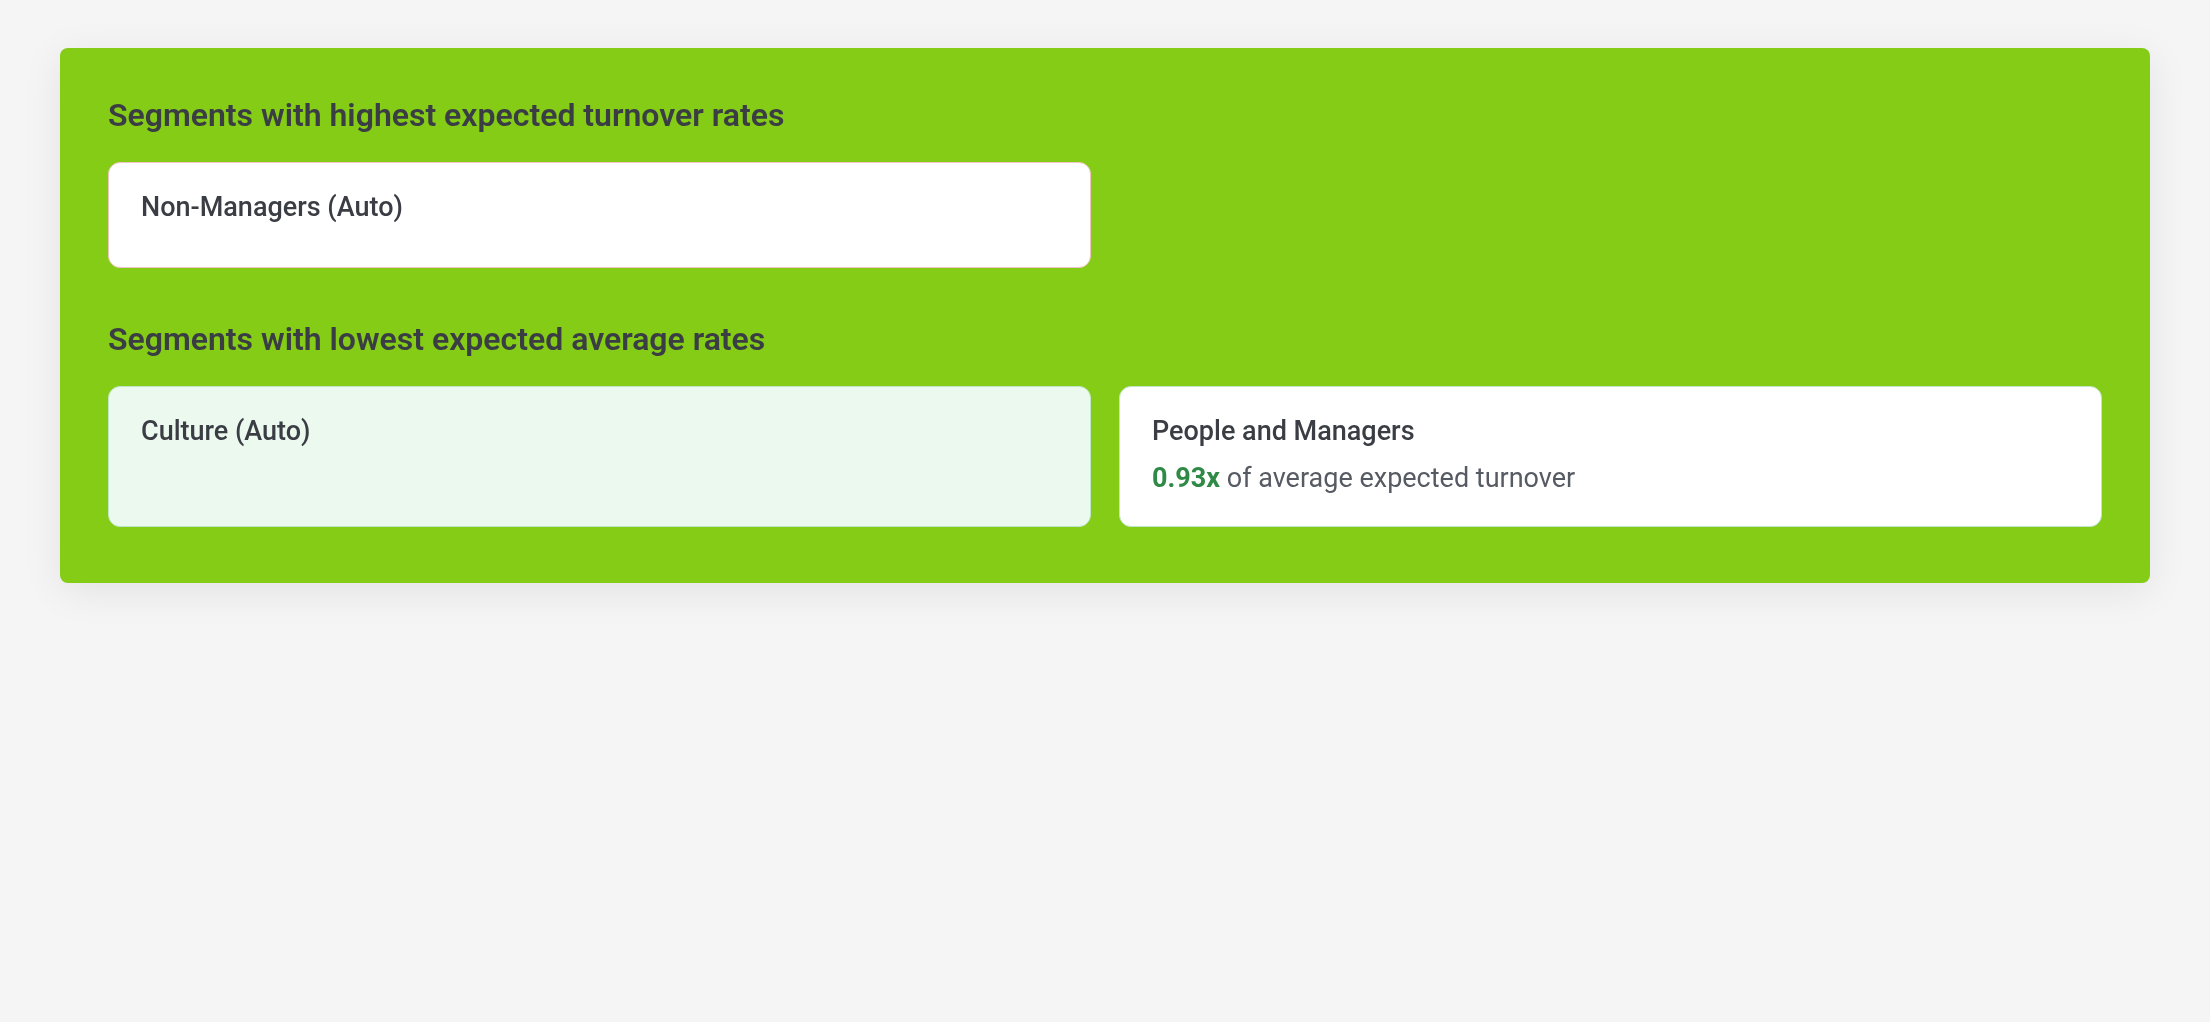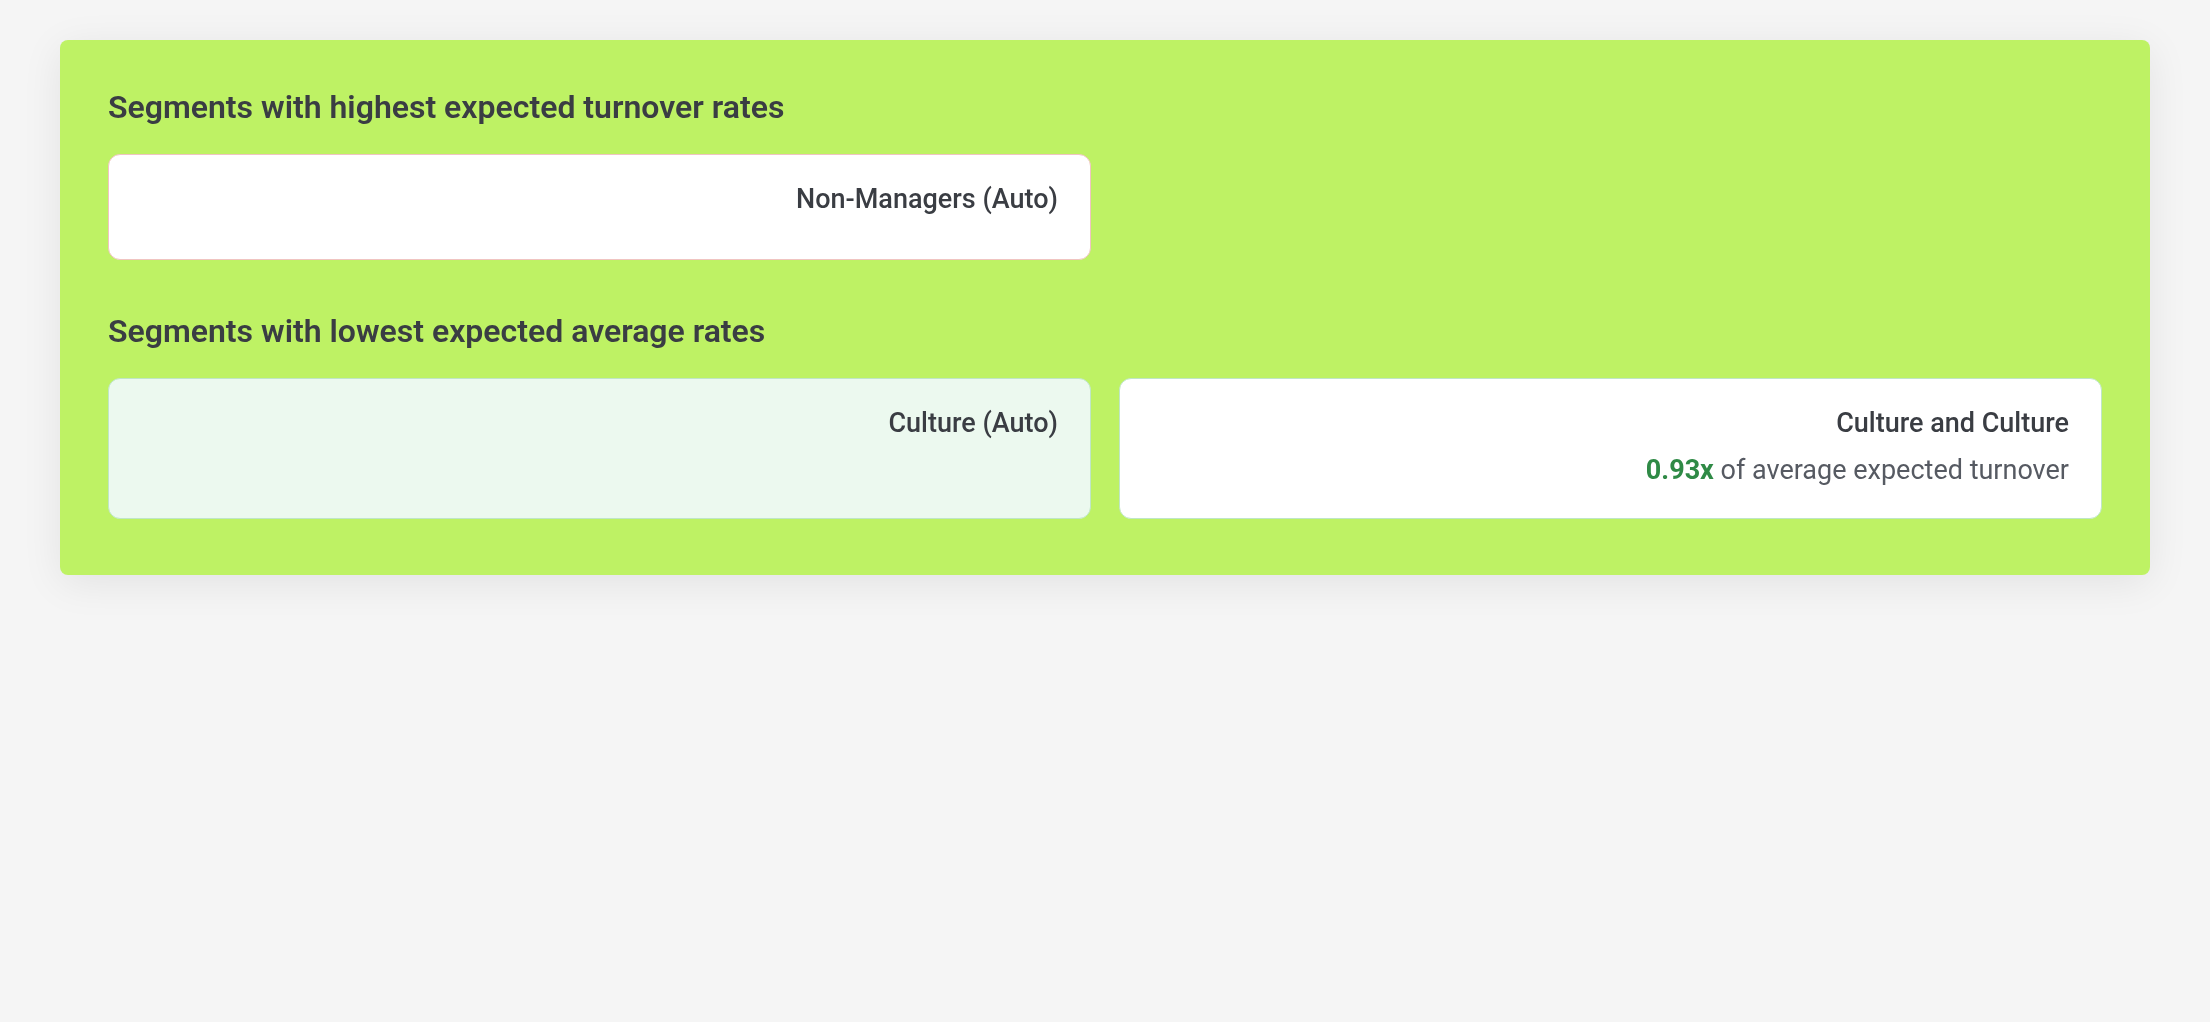--- a/index.html
+++ b/index.html
@@ -4,46 +4,45 @@
   <style>
     * { box-sizing: border-box; margin: 0; padding: 0; }
 
     body {
       font-family: -apple-system, BlinkMacSystemFont, "Segoe UI", Roboto, "Helvetica Neue", Arial, sans-serif;
       background: #f5f5f5;
       padding: 40px 60px;
     }
 
     .panel {
-      background: #bef264;
+      background: #84cc16;
       border-radius: 8px;
       box-shadow: 0 8px 40px rgba(0,0,0,0.08);
       padding: 48px 48px 56px 48px;
       max-width: 2100px;
-      margin: 0 auto;
+      margin: 8px auto;
     }
 
     .section-title {
       font-size: 32px;
       font-weight: 600;
       color: #3a3d43;
       margin-bottom: 28px;
     }
 
     .card-row {
       display: grid;
       grid-template-columns: 1fr 1fr;
       gap: 28px;
     }
 
     .segment-card {
       border-radius: 12px;
-      padding: 28px 32px 30px 20px;
+      padding: 28px 32px 30px 32px;
       border: 1.5px solid;
-      text-align: right;
     }
 
     .segment-card.high {
       border-color: #f0c4c1;
       background: #ffffff;
     }
 
     .segment-card.low-strong {
       border-color: #bfe6c7;
       background: #ecf9ef;
@@ -94,21 +93,21 @@
 
   <h2 class="section-title">Segments with lowest expected average rates</h2>
 
   <div class="card-row">
 
     <div class="segment-card low-strong">
       <div class="segment-name">Culture (Auto)</div>
     </div>
 
     <div class="segment-card low-weak">
-      <div class="segment-name">Culture and Culture</div>
+      <div class="segment-name">People and Managers</div>
       <div class="segment-metric">
         <span class="multiplier green">0.93x</span><span> of average expected turnover</span>
       </div>
     </div>
 
   </div>
 
 </div>
 
 </body></html>

